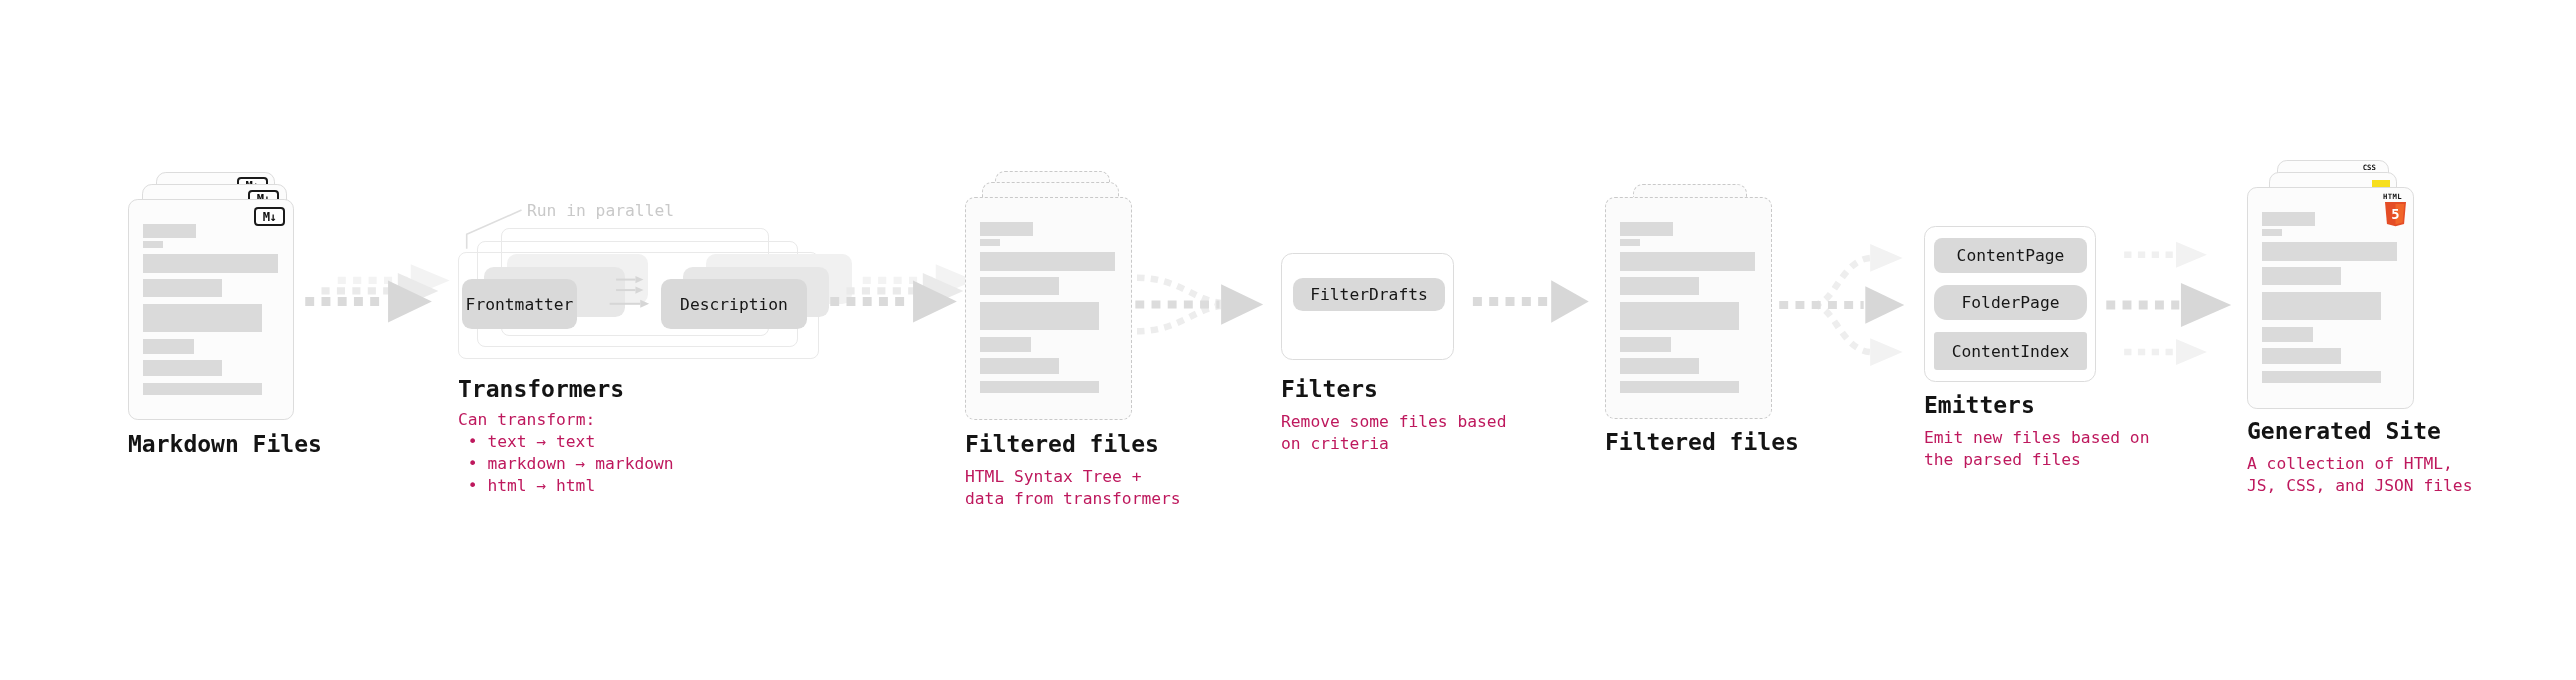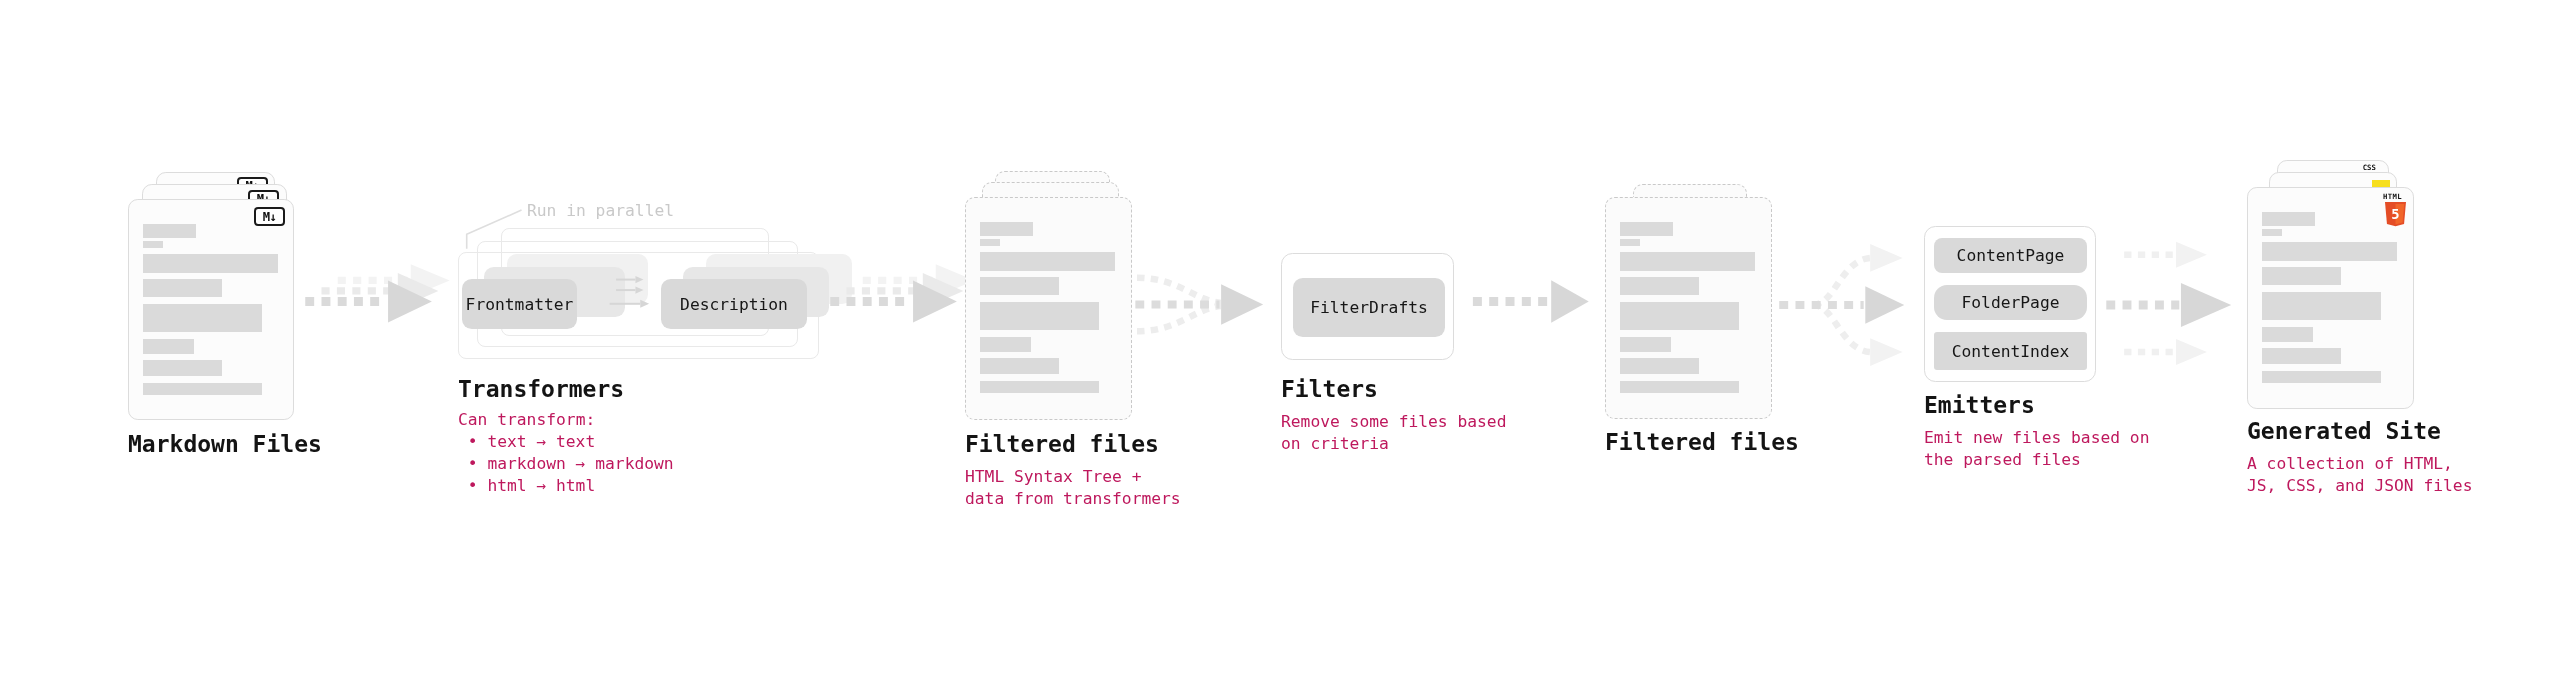--- a/index.html
+++ b/index.html
@@ -161,21 +161,21 @@
 
 <svg style="left:1130px;top:260px;" width="145" height="89" viewBox="0 0 178 110">
   <path d="M8,22 C60,22 78,50 112,53" fill="none" stroke="#ededed" stroke-width="8" stroke-dasharray="9 8"></path>
   <path d="M8,88 C60,88 78,60 112,57" fill="none" stroke="#ededed" stroke-width="8" stroke-dasharray="9 8"></path>
   <line x1="6" y1="55" x2="110" y2="55" stroke="#dcdcdc" stroke-width="10" stroke-dasharray="11 9"></line>
   <polygon points="112,30 112,80 164,55" fill="#d7d7d7"></polygon>
 </svg>
 
 <div>
   <div class="box" style="left:1281px;top:253px;width:173px;height:107px;"></div>
-  <div class="pill" style="left:1293px;top:278px;width:152px;height:59px;">FilterDrafts</div>
+  <div class="pill" style="left:1293px;top:278px;width:152px;height:33px;">FilterDrafts</div>
   <div class="sec-title" style="left:1281px;top:375px;">Filters</div>
   <div class="caption" style="left:1281px;top:411px;">
     <div>Remove some files based</div>
     <div>on criteria</div>
   </div>
 </div>
 
 <svg style="left:1468px;top:259px;" width="124" height="85" viewBox="0 0 152 104">
   <line x1="6" y1="52" x2="100" y2="52" stroke="#dadada" stroke-width="11" stroke-dasharray="11 9"></line>
   <polygon points="102,26 102,78 148,52" fill="#d7d7d7"></polygon>

